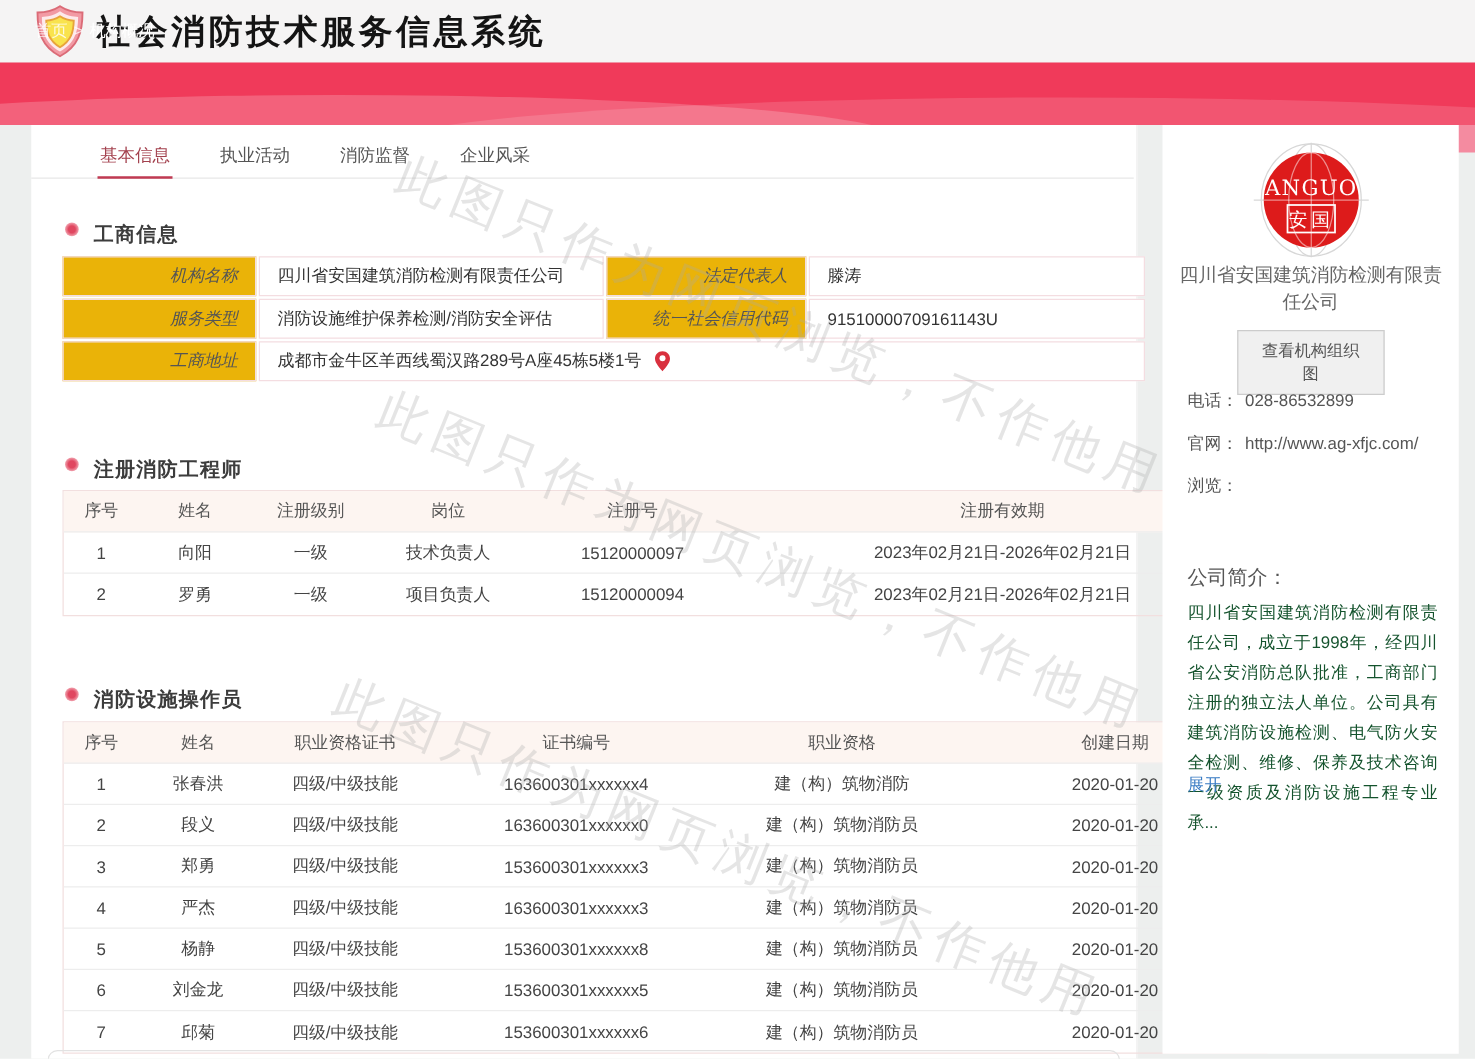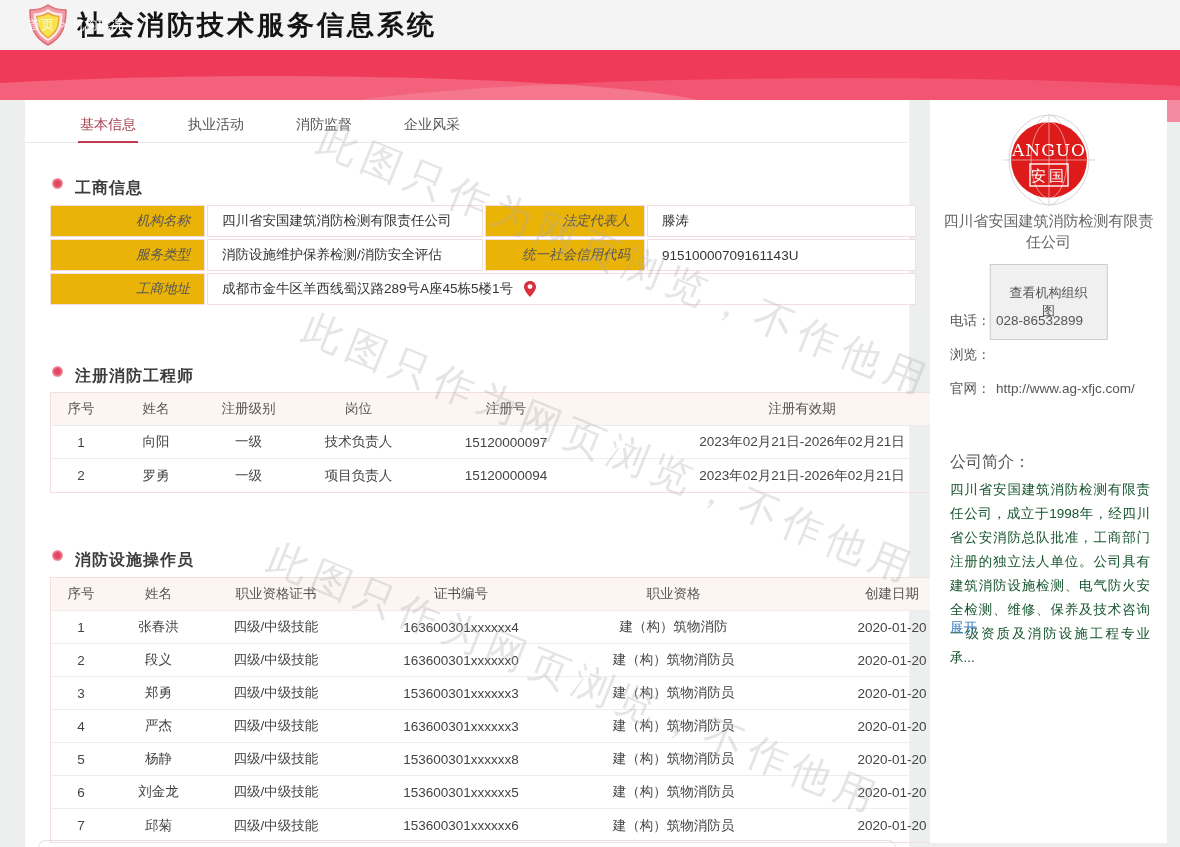--- a/index.html
+++ b/index.html
@@ -17,21 +17,21 @@
   .breadcrumb { position:absolute; left:28px; top:16px; font-size:13px; color:#fff; z-index:2; }
   .breadcrumb .bc-home { color:rgba(255,255,255,.82); cursor:pointer; }
   .breadcrumb .bc-sep { color:rgba(255,255,255,.75); margin:0 5px; }
   .corner-accent { position:absolute; left:1163px; top:100px; width:17px; height:22px; background:#f48ba0; }
 
   
   .main-panel { position:absolute; left:25px; top:100px; width:885px; height:747px; background:#fff; border-right:1px solid #f0f0f0; }
   .side-panel { position:absolute; left:930px; top:100px; width:237px; height:743px; background:#fff; }
 
   
-  .tab-row { position:absolute; left:0; top:12px; width:882px; height:31px; border-bottom:1px solid #e8e8e8; padding-left:53px; display:flex; gap:48px; }
+  .tab-row { position:absolute; left:0; top:12px; width:882px; height:31px; border-bottom:1px solid #e8e8e8; padding-left:53px; display:flex; gap:36px; }
   .tab { font-size:14px; color:#555; padding:4px 2px 9px; cursor:pointer; position:relative; white-space:nowrap; }
   .tab.active { color:#a3414e; }
   .tab.active::after { content:""; position:absolute; left:0; right:0; bottom:-1px; height:2px; background:#c03a52; }
 
   
   .section-title { position:absolute; left:27px; display:flex; align-items:flex-start; gap:12px; }
   .section-dot { width:11px; height:11px; border-radius:50%; background:radial-gradient(circle,#e04760 0%,#e04760 35%,#f3aeb9 75%,#f9d4da 100%); }
   .section-title span { font-size:16px; font-weight:700; color:#3c3c3c; letter-spacing:1px; }
 
   
@@ -48,21 +48,21 @@
   .lt-row:last-child { border-bottom:none; }
   .lt-head { background:#fdf5f1; color:#555; }
   .eng-cols { grid-template-columns:60px 90px 95px 125px 170px auto; }
   .op-cols  { grid-template-columns:60px 95px 140px 230px 195px auto; }
 
   .bottom-box { position:absolute; left:13px; top:740px; width:858px; height:8px; border:1px solid #e2e2e2; border-bottom:none; border-radius:8px 8px 0 0; }
 
   
   .logo-wrap { position:absolute; left:0; top:14px; width:237px; display:flex; justify-content:center; }
   .company-name { position:absolute; left:10px; top:110px; width:217px; text-align:center; font-size:15px; color:#666; line-height:21px; }
-  .org-btn { position:absolute; left:50%; transform:translateX(-50%); top:164px; background:#f0f0f0; border:1px solid #ccc; color:#555; font-size:13px; padding:19px 15px; cursor:pointer; font-family:inherit; }
+  .org-btn { position:absolute; left:50%; transform:translateX(-50%); top:164px; background:#f0f0f0; border:1px solid #ccc; color:#555; font-size:13px; padding:7px 15px; cursor:pointer; font-family:inherit; }
   .contact { position:absolute; left:20px; top:210px; width:200px; font-size:13.5px; color:#555; }
   .contact .c-line { display:flex; margin-bottom:13px; line-height:21px; }
   .contact .c-label { flex:0 0 46px; }
   .contact .c-val { word-break:break-all; }
   .intro-title { position:absolute; left:20px; top:352px; font-size:16px; color:#555; }
   .intro-text { position:absolute; left:20px; top:378px; width:200px; font-size:13.5px; color:#14532d; line-height:24px; text-align:justify; }
   .expand-link { position:absolute; left:20px; top:519px; font-size:13.5px; color:#3a7cc4; cursor:pointer; }
 
   
   .wm { position:absolute; white-space:nowrap; font-size:40px; letter-spacing:7px; color:rgba(170,170,170,.30); transform:rotate(22deg); transform-origin:left top; pointer-events:none; z-index:5; }
@@ -271,26 +271,26 @@
   <div class="company-name">四川省安国建筑消防检测有限责任公司</div>
 
   <button class="org-btn">查看机构组织图</button>
 
   <div class="contact">
     <div class="c-line">
       <span class="c-label">电话：</span>
       <span class="c-val">028-86532899</span>
     </div>
     <div class="c-line">
+      <span class="c-label">官网：</span>
+      <span class="c-val">http://www.ag-xfjc.com/</span>
+    </div>
+    <div class="c-line">
       <span class="c-label">浏览：</span>
       <span class="c-val"></span>
-    </div>
-    <div class="c-line">
-      <span class="c-label">官网：</span>
-      <span class="c-val">http://www.ag-xfjc.com/</span>
     </div>
   </div>
 
   <div class="intro-title">公司简介：</div>
   <div class="intro-text">四川省安国建筑消防检测有限责任公司，成立于1998年，经四川省公安消防总队批准，工商部门注册的独立法人单位。公司具有建筑消防设施检测、电气防火安全检测、维修、保养及技术咨询一级资质及消防设施工程专业承...</div>
   <div class="expand-link">展开</div>
 </div>
 
 <div class="wm" style="left:330px; top:112px;">此图只作为网页浏览，不作他用</div>
 <div class="wm" style="left:315px; top:300px;">此图只作为网页浏览，不作他用</div>

